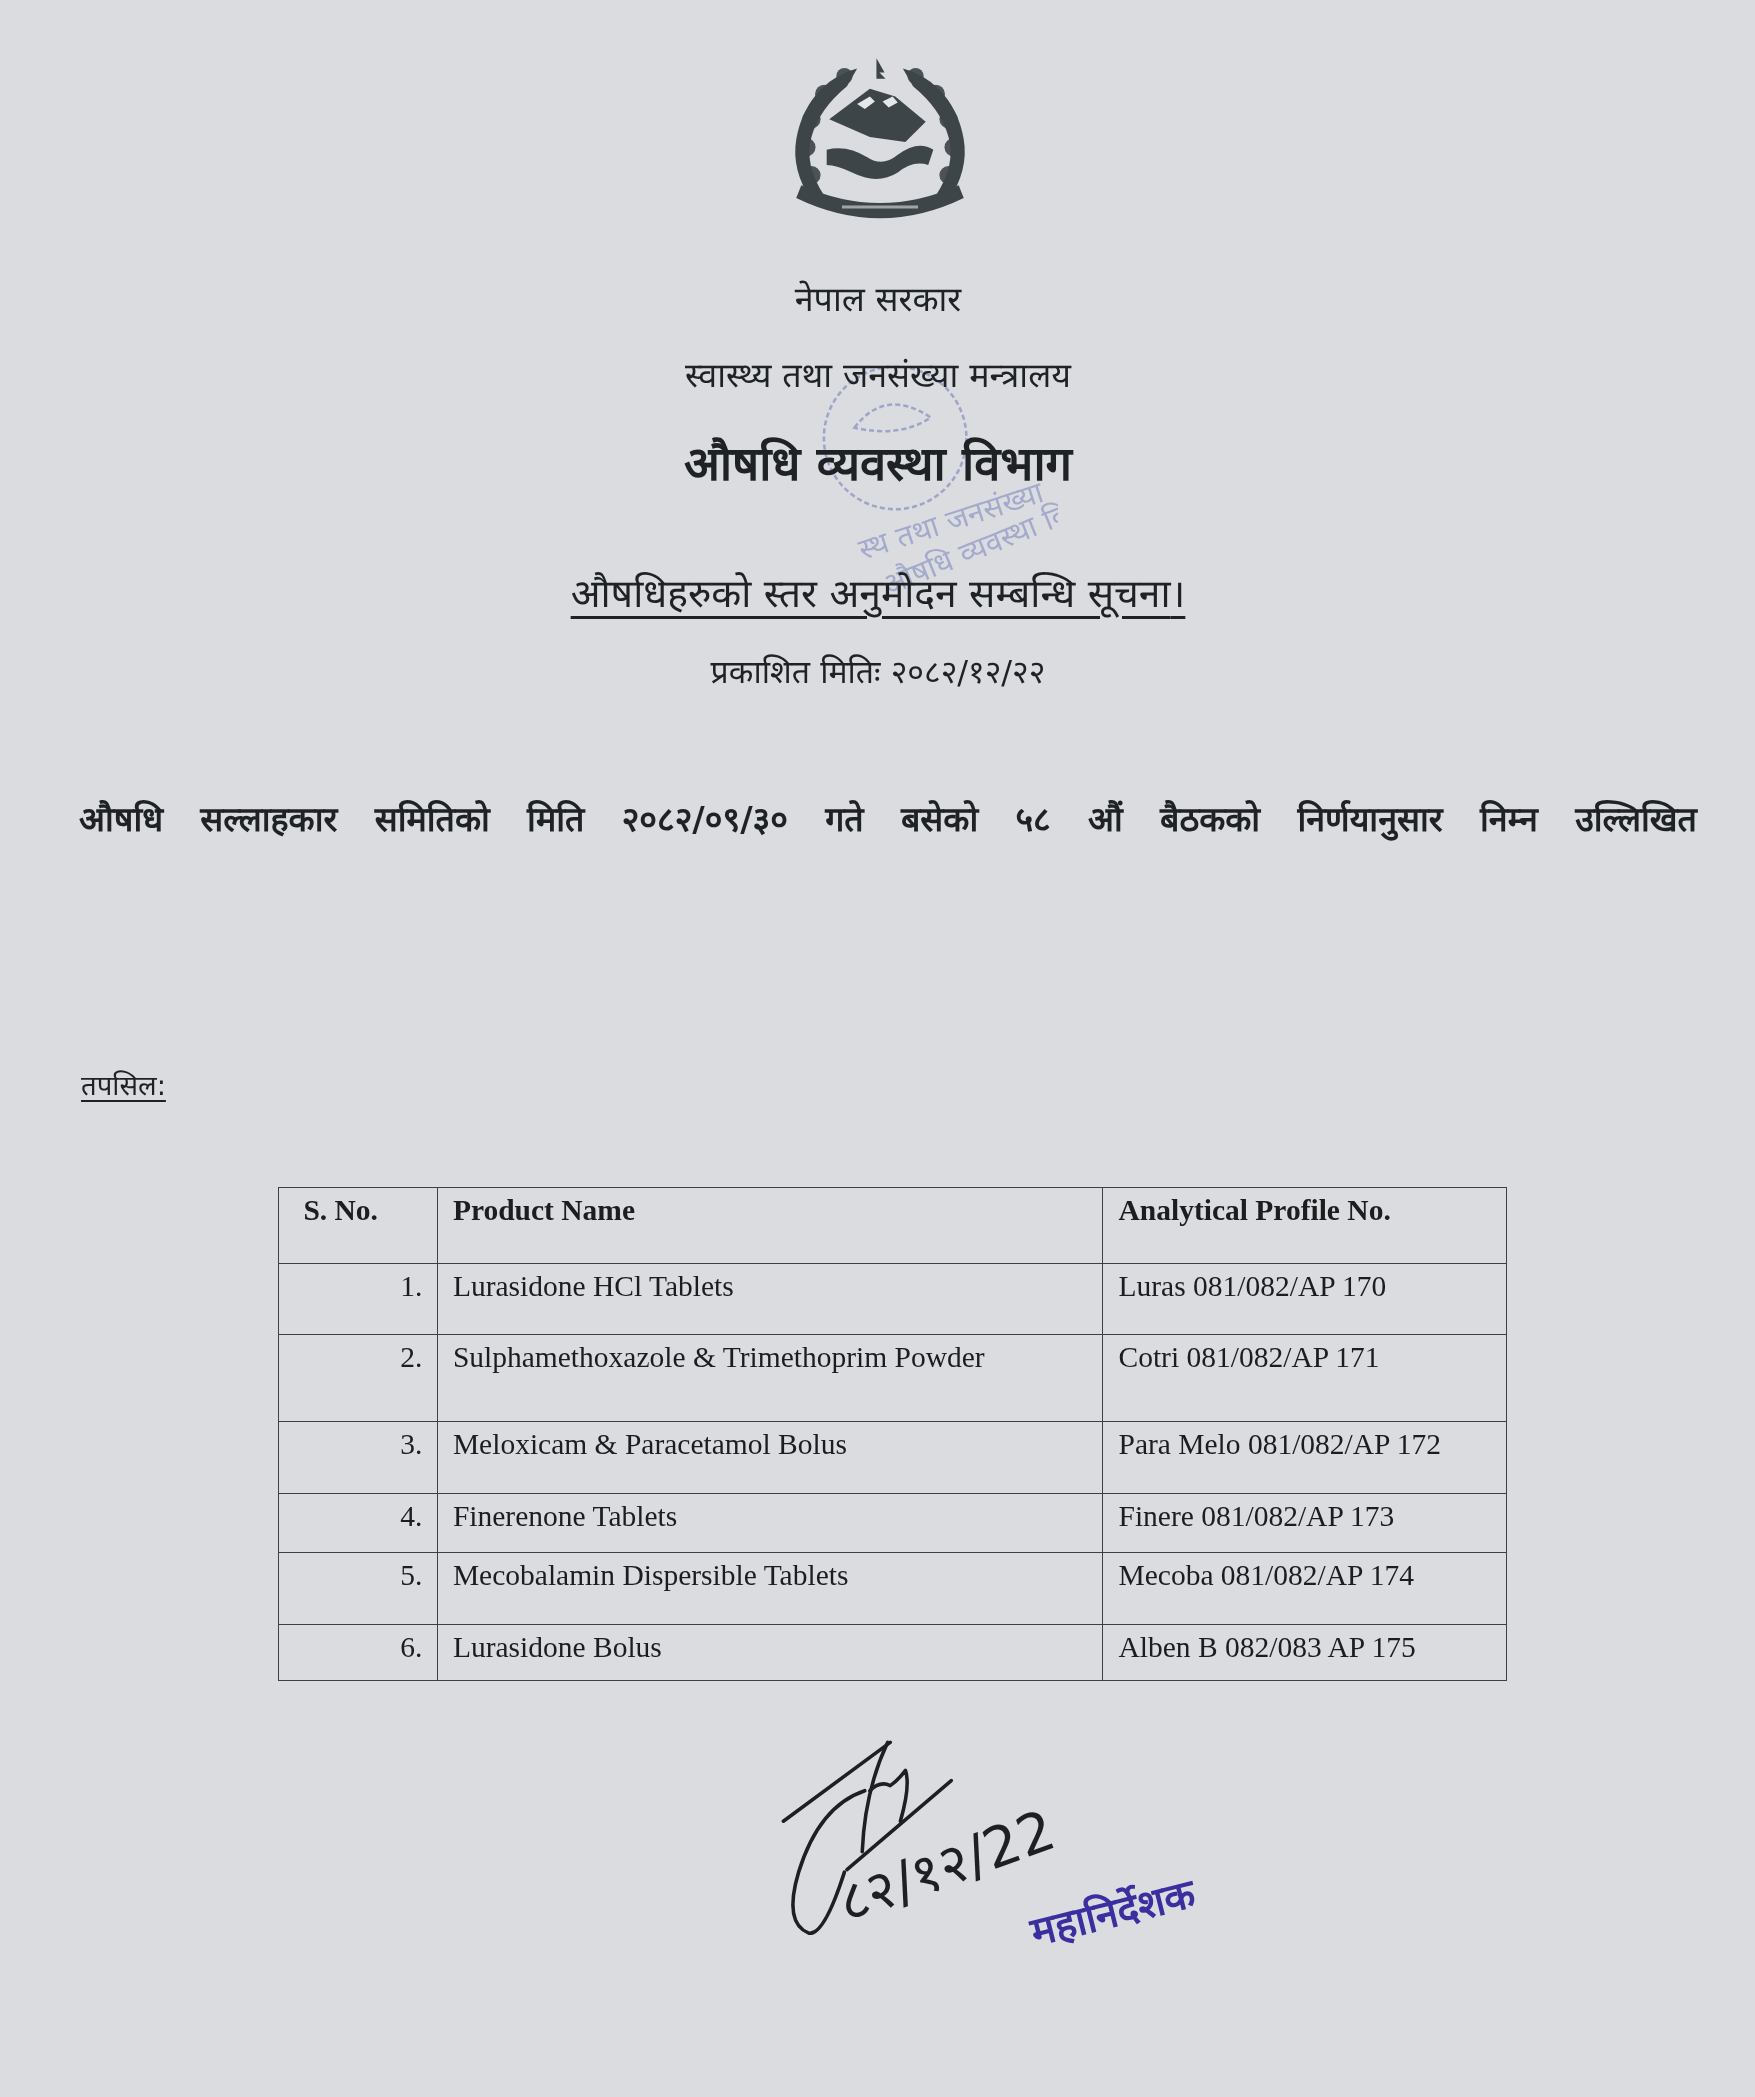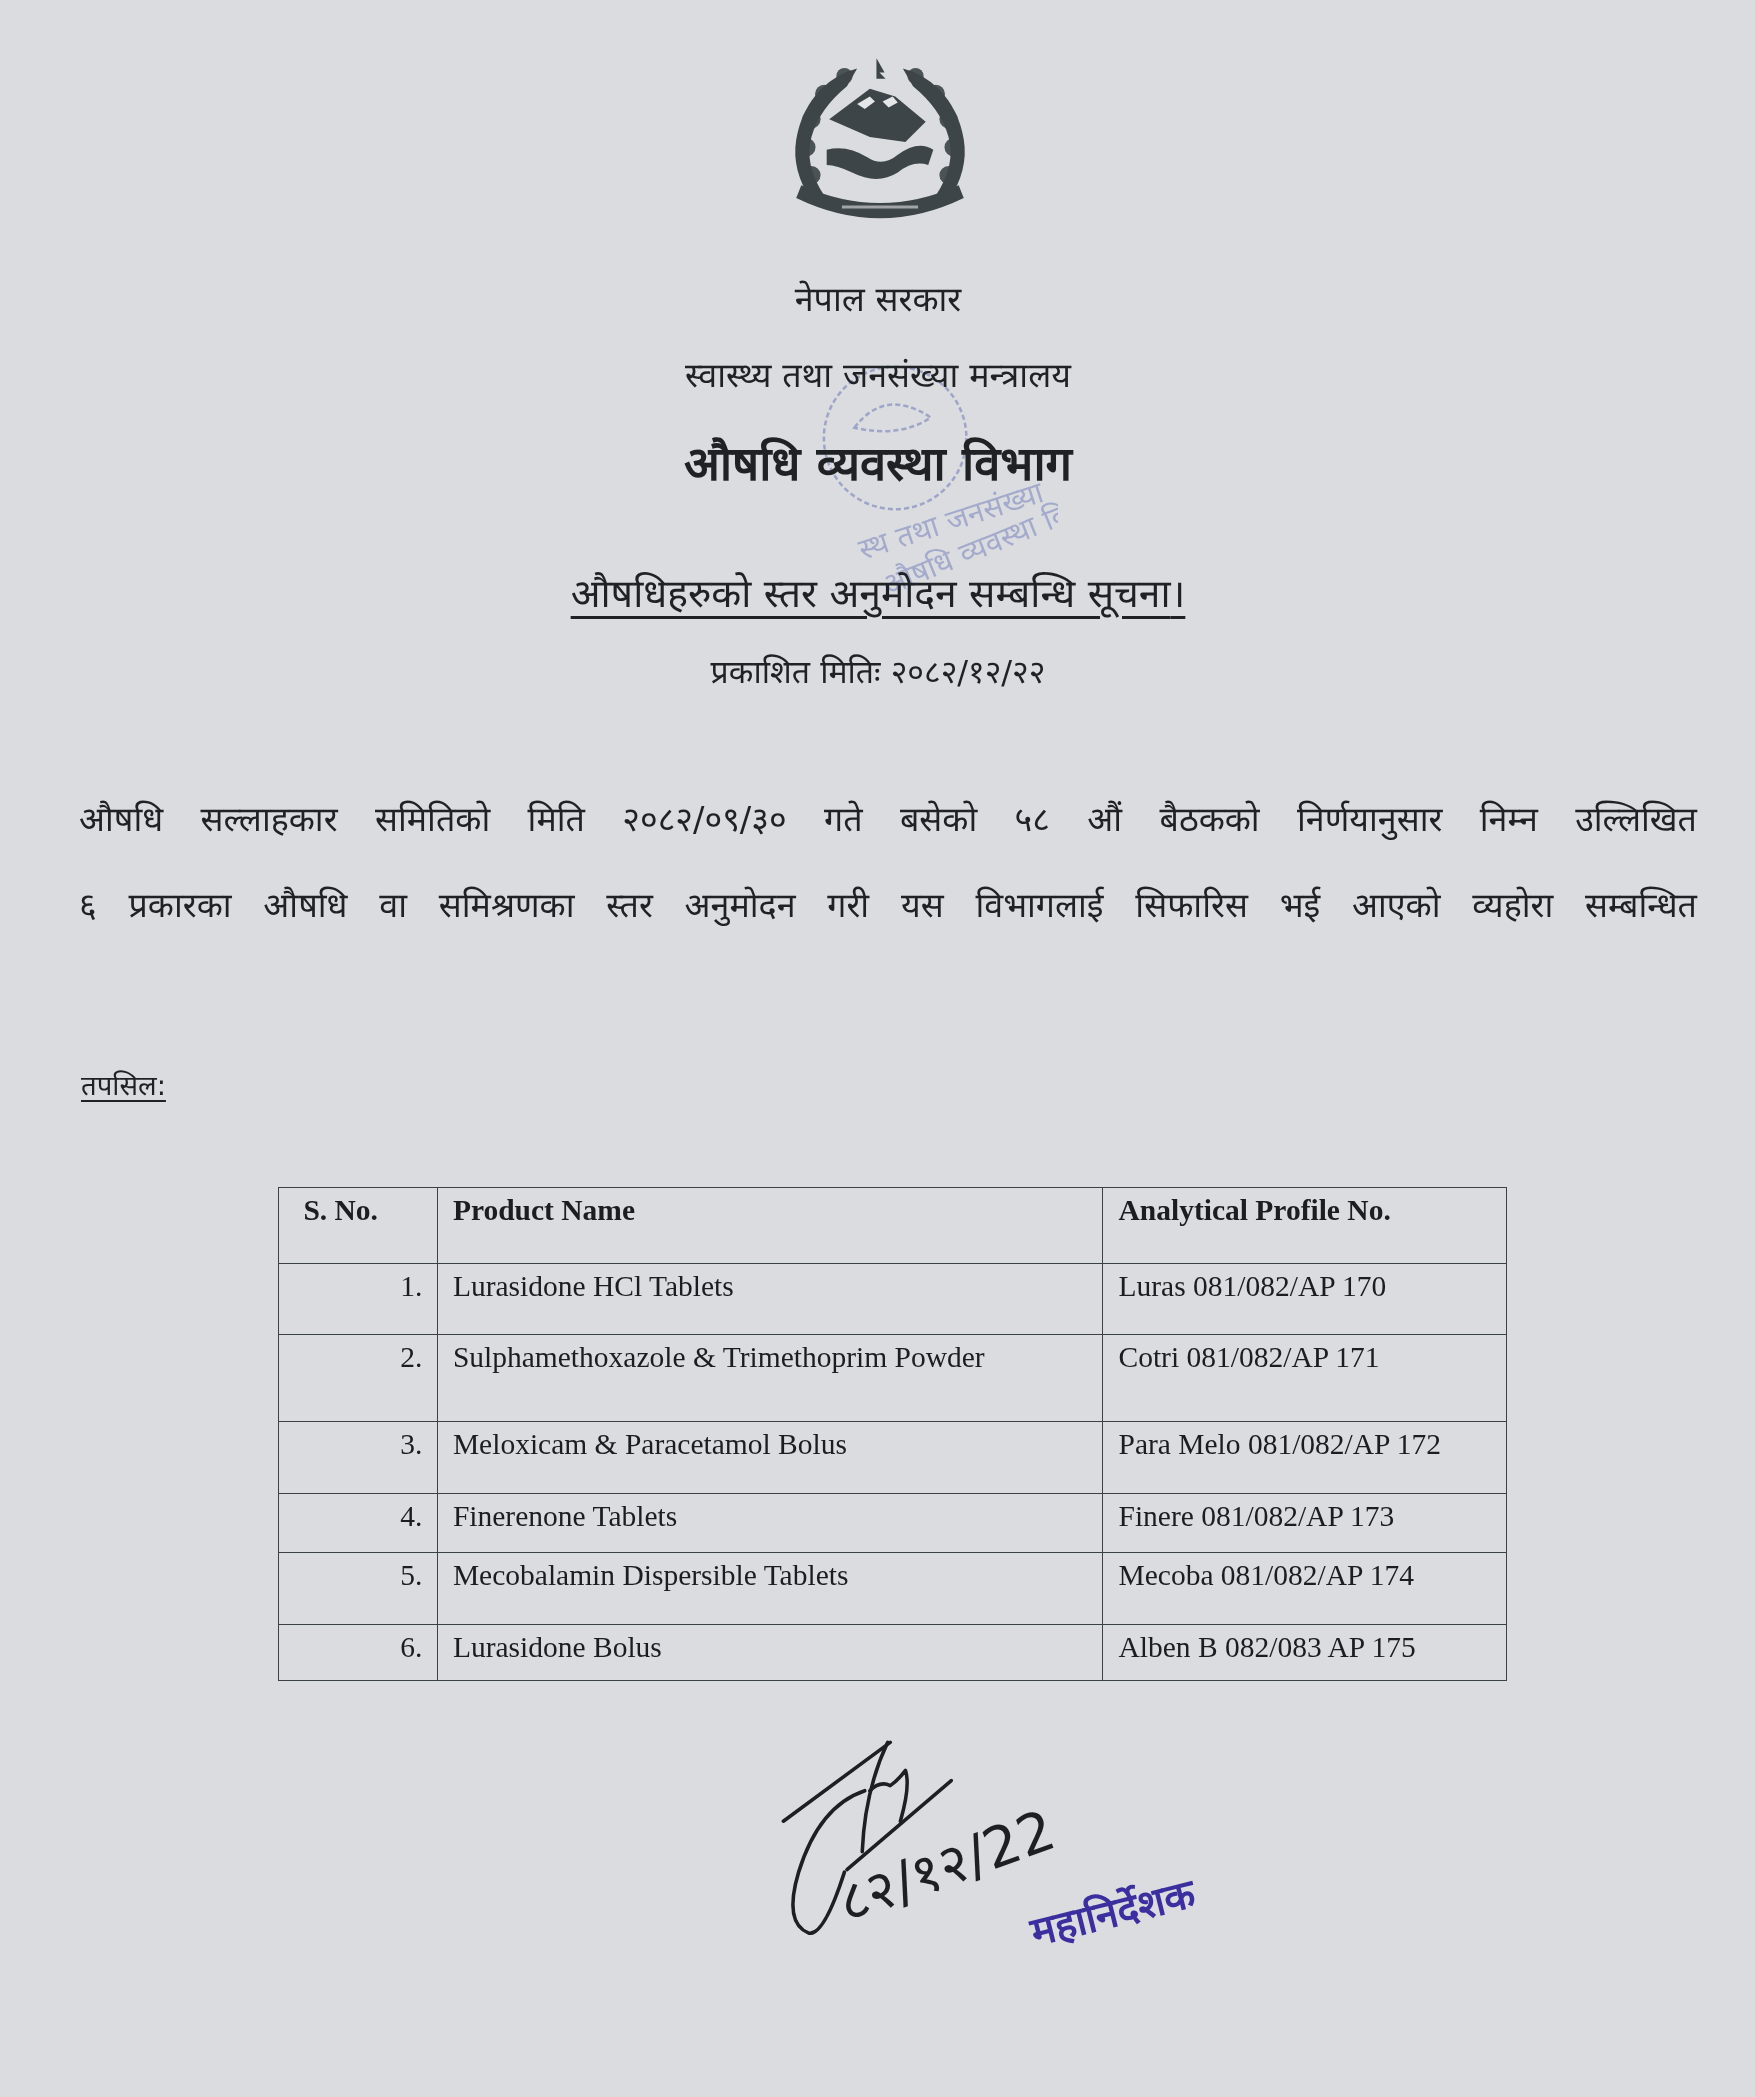--- a/index.html
+++ b/index.html
@@ -18,21 +18,21 @@
 
   .hdr1 { top: 275px; font-size: 34px; }
   .hdr2 { top: 351px; font-size: 34px; }
   .hdr3 { top: 430px; font-size: 47px; font-weight: bold; }
   .title { top: 565px; font-size: 39px; }
   .title span { text-decoration: underline; text-decoration-thickness: 2.5px; text-underline-offset: 9.2px; }
   .pubdate { top: 649px; font-size: 32px; }
 
   .para { left: 79px; width: 1618px; font-size: 34px; line-height: 86px; top: 776px;
           text-align: justify; text-align-last: justify; }
-  .para .line { display: block; height: 86px; white-space: nowrap; }
+  .para .line { display: block; height: 86px; white-space: nowrap; font-weight: bold; }
   .para .line.last { text-align-last: justify; }
 
   .tapasil { left: 81px; top: 1066px; font-size: 27.5px; text-decoration: underline; text-decoration-thickness: 2px; text-underline-offset: 5.1px; }
 
   
   #tbl { left: 278px; top: 1187px; border-collapse: collapse;
          font-family: "Liberation Serif", serif; font-size: 29.5px; color: #1b1d1f; }
   #tbl td, #tbl th { border: 1.5px solid #3a4246; vertical-align: top; padding: 6.1px 15.3px 0 15.3px; }
   #tbl th { font-weight: bold; text-align: left; }
   #tbl .c1 { width: 119px; text-align: right; padding-right: 14.2px; }
@@ -105,21 +105,20 @@
   <span>औषधिहरुको स्तर अनुमोदन सम्बन्धि सूचना</span><span>।</span>
 </div>
 
 <div class="abs center pubdate">
   <span>प्रकाशित मितिः</span>
   <span>२०८२/१२/२२</span>
 </div>
 
 <div class="abs para">
   <span class="line">औषधि सल्लाहकार समितिको मिति २०८२/०९/३० गते बसेको ५८ औं बैठकको निर्णयानुसार निम्न उल्लिखित</span>
-  <span class="line">६ प्रकारका औषधि वा समिश्रणका स्तर अनुमोदन गरी यस विभागलाई सिफारिस भई आएको व्यहोरा सम्बन्धित</span>
 </div>
 
 <div class="abs tapasil">तपसिल:</div>
 
 <table id="tbl" class="abs">
   <thead>
     <tr style="height:76px">
       <th class="c1">S. No.</th>
       <th class="c2">Product Name</th>
       <th class="c3">Analytical Profile No.</th>

